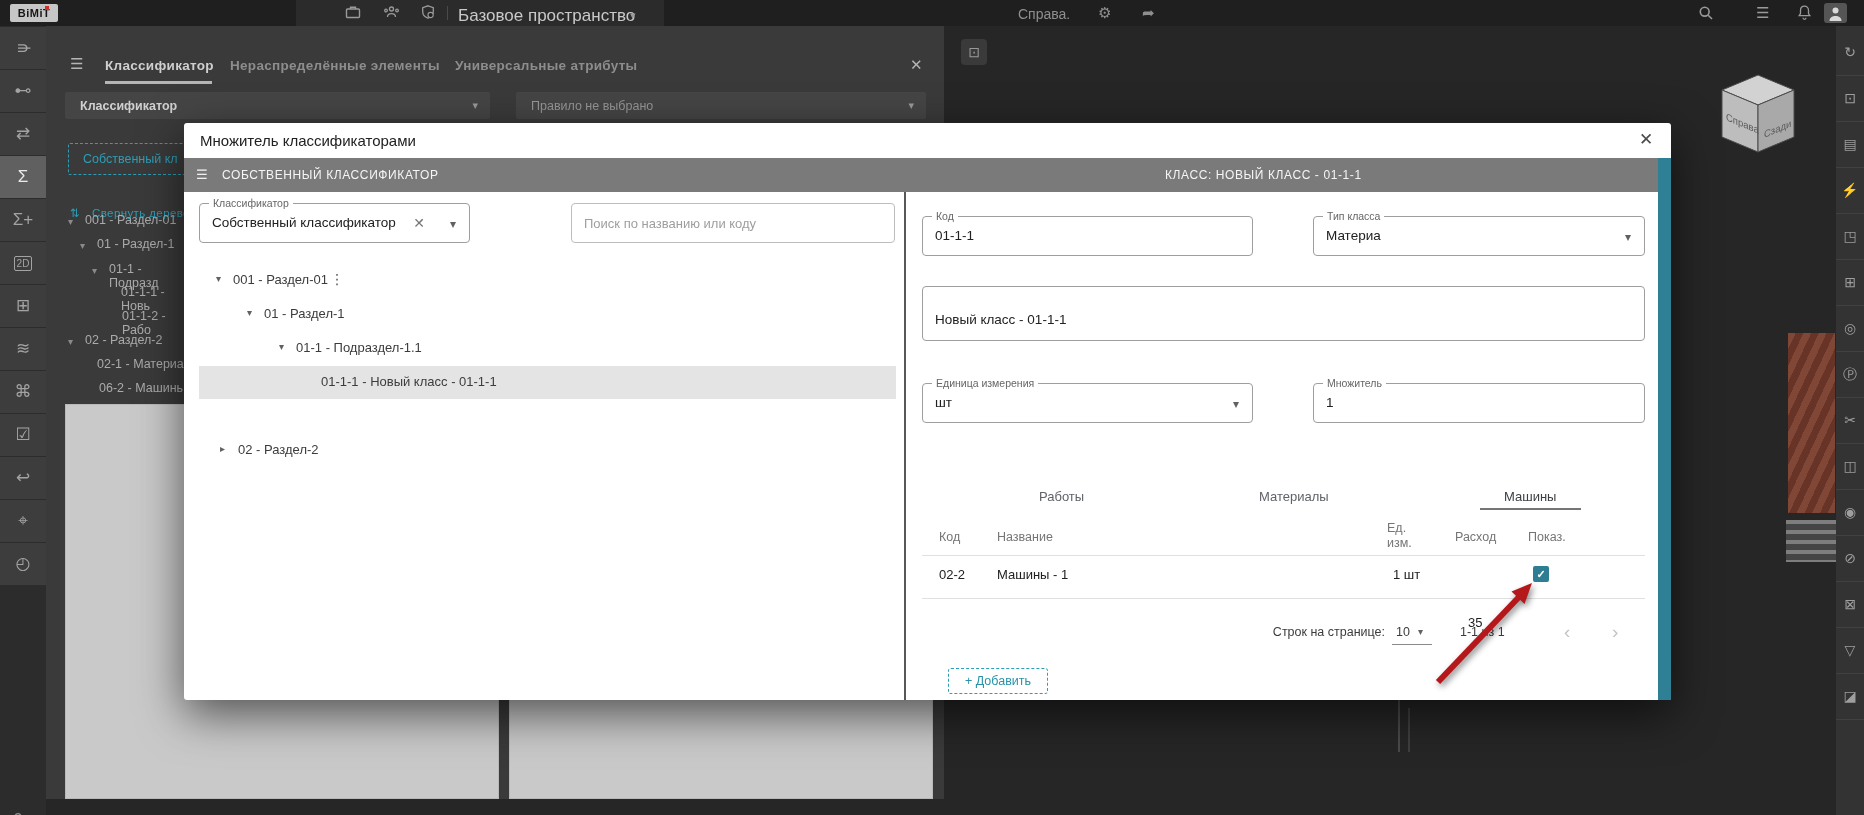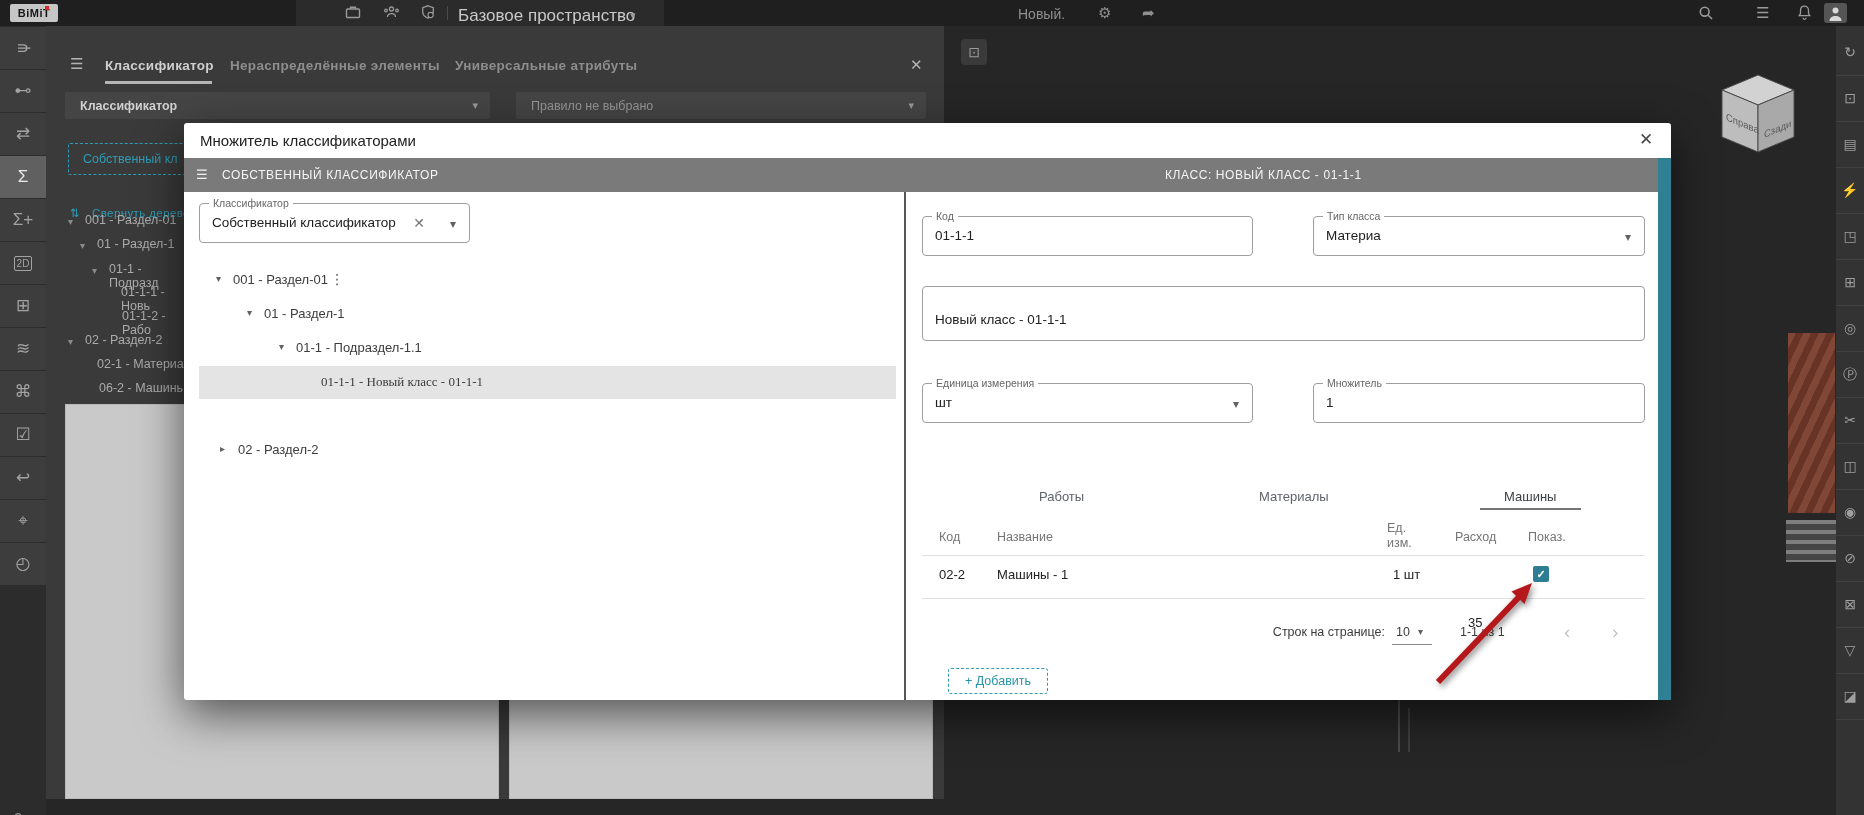--- a/index.html
+++ b/index.html
@@ -115,21 +115,21 @@
     </span>
     <span class="tbicon" style="left:420px;">
       <svg width="16" height="16" viewBox="0 0 16 16">
           <path d="M8 1.8l5.3 1.8v4c0 3.3-2.2 5.6-5.3 6.6-3.1-1-5.3-3.3-5.3-6.6v-4L8 1.8z" fill="none" stroke="#9a9a9a" stroke-width="1.3"></path>
           <circle cx="10.6" cy="11" r="2.6" fill="#1f1f1f" stroke="#9a9a9a" stroke-width="1.1"></circle>
         </svg>
     </span>
     <span class="vsep" style="left:447px;"></span>
     <span class="tbtxt" style="left:458px;">Базовое пространство</span>
     <span class="tbicon" style="left:630px;top:6px;font-size:11px;">▾</span>
-    <span class="tbtxt" style="left:1018px;font-size:14px;color:#8f8f8f;">Новый.</span>
+    <span class="tbtxt" style="left:1018px;font-size:14px;color:#8f8f8f;">Справа.</span>
     <span class="tbicon" style="left:1098px;color:#8f8f8f;">⚙</span>
     <span class="tbicon" style="left:1142px;color:#8f8f8f;">➦</span>
     <span class="tbicon" style="left:1698px;top:5px;">
       <svg width="16" height="16" viewBox="0 0 16 16">
           <circle cx="6.7" cy="6.7" r="4.4" fill="none" stroke="#9a9a9a" stroke-width="1.6"></circle>
           <line x1="10.2" y1="10.2" x2="14" y2="14" stroke="#9a9a9a" stroke-width="1.6"></line>
         </svg>
     </span>
     <span class="tbicon" style="left:1756px;">☰</span>
     <span class="tbicon" style="left:1796px;top:4px;">
@@ -252,36 +252,37 @@
 
     <div class="vdiv"></div>
     <div class="tealstrip"></div>
 
     <div class="fld" style="left:15px;top:80px;width:271px;height:40px;">
       <span class="lbl">Классификатор</span>
       <span class="val">Собственный классификатор</span>
       <span class="clr">✕</span>
       <span class="car">▾</span>
     </div>
+    <input class="srch" style="left: 387px; top: 80px; width: 324px; height: 40px;" placeholder="Поиск по названию или коду">
 
     <div class="selrow"></div>
     <div class="mrow" style="top:140px;">
       <span class="ar" style="left:17px;">▾</span>
       <span class="tx" style="left:34px;">001 - Раздел-01</span>
       <span class="kb" style="left:131px;">⋮</span>
     </div>
     <div class="mrow" style="top:174px;">
       <span class="ar" style="left:48px;">▾</span>
       <span class="tx" style="left:65px;">01 - Раздел-1</span>
     </div>
     <div class="mrow" style="top:208px;">
       <span class="ar" style="left:80px;">▾</span>
       <span class="tx" style="left:97px;">01-1 - Подраздел-1.1</span>
     </div>
-    <div class="mrow" style="top:242px;font-family:Liberation Serif, serif;">
+    <div class="mrow" style="top:242px;">
       <span class="tx" style="left:122px;">01-1-1 - Новый класс - 01-1-1</span>
     </div>
     <div class="mrow" style="top:310px;">
       <span class="ar" style="left:21px;">▸</span>
       <span class="tx" style="left:39px;">02 - Раздел-2</span>
     </div>
 
     <div class="fld" style="left:738px;top:93px;width:331px;height:40px;">
       <span class="lbl">Код</span>
       <span class="val">01-1-1</span>

